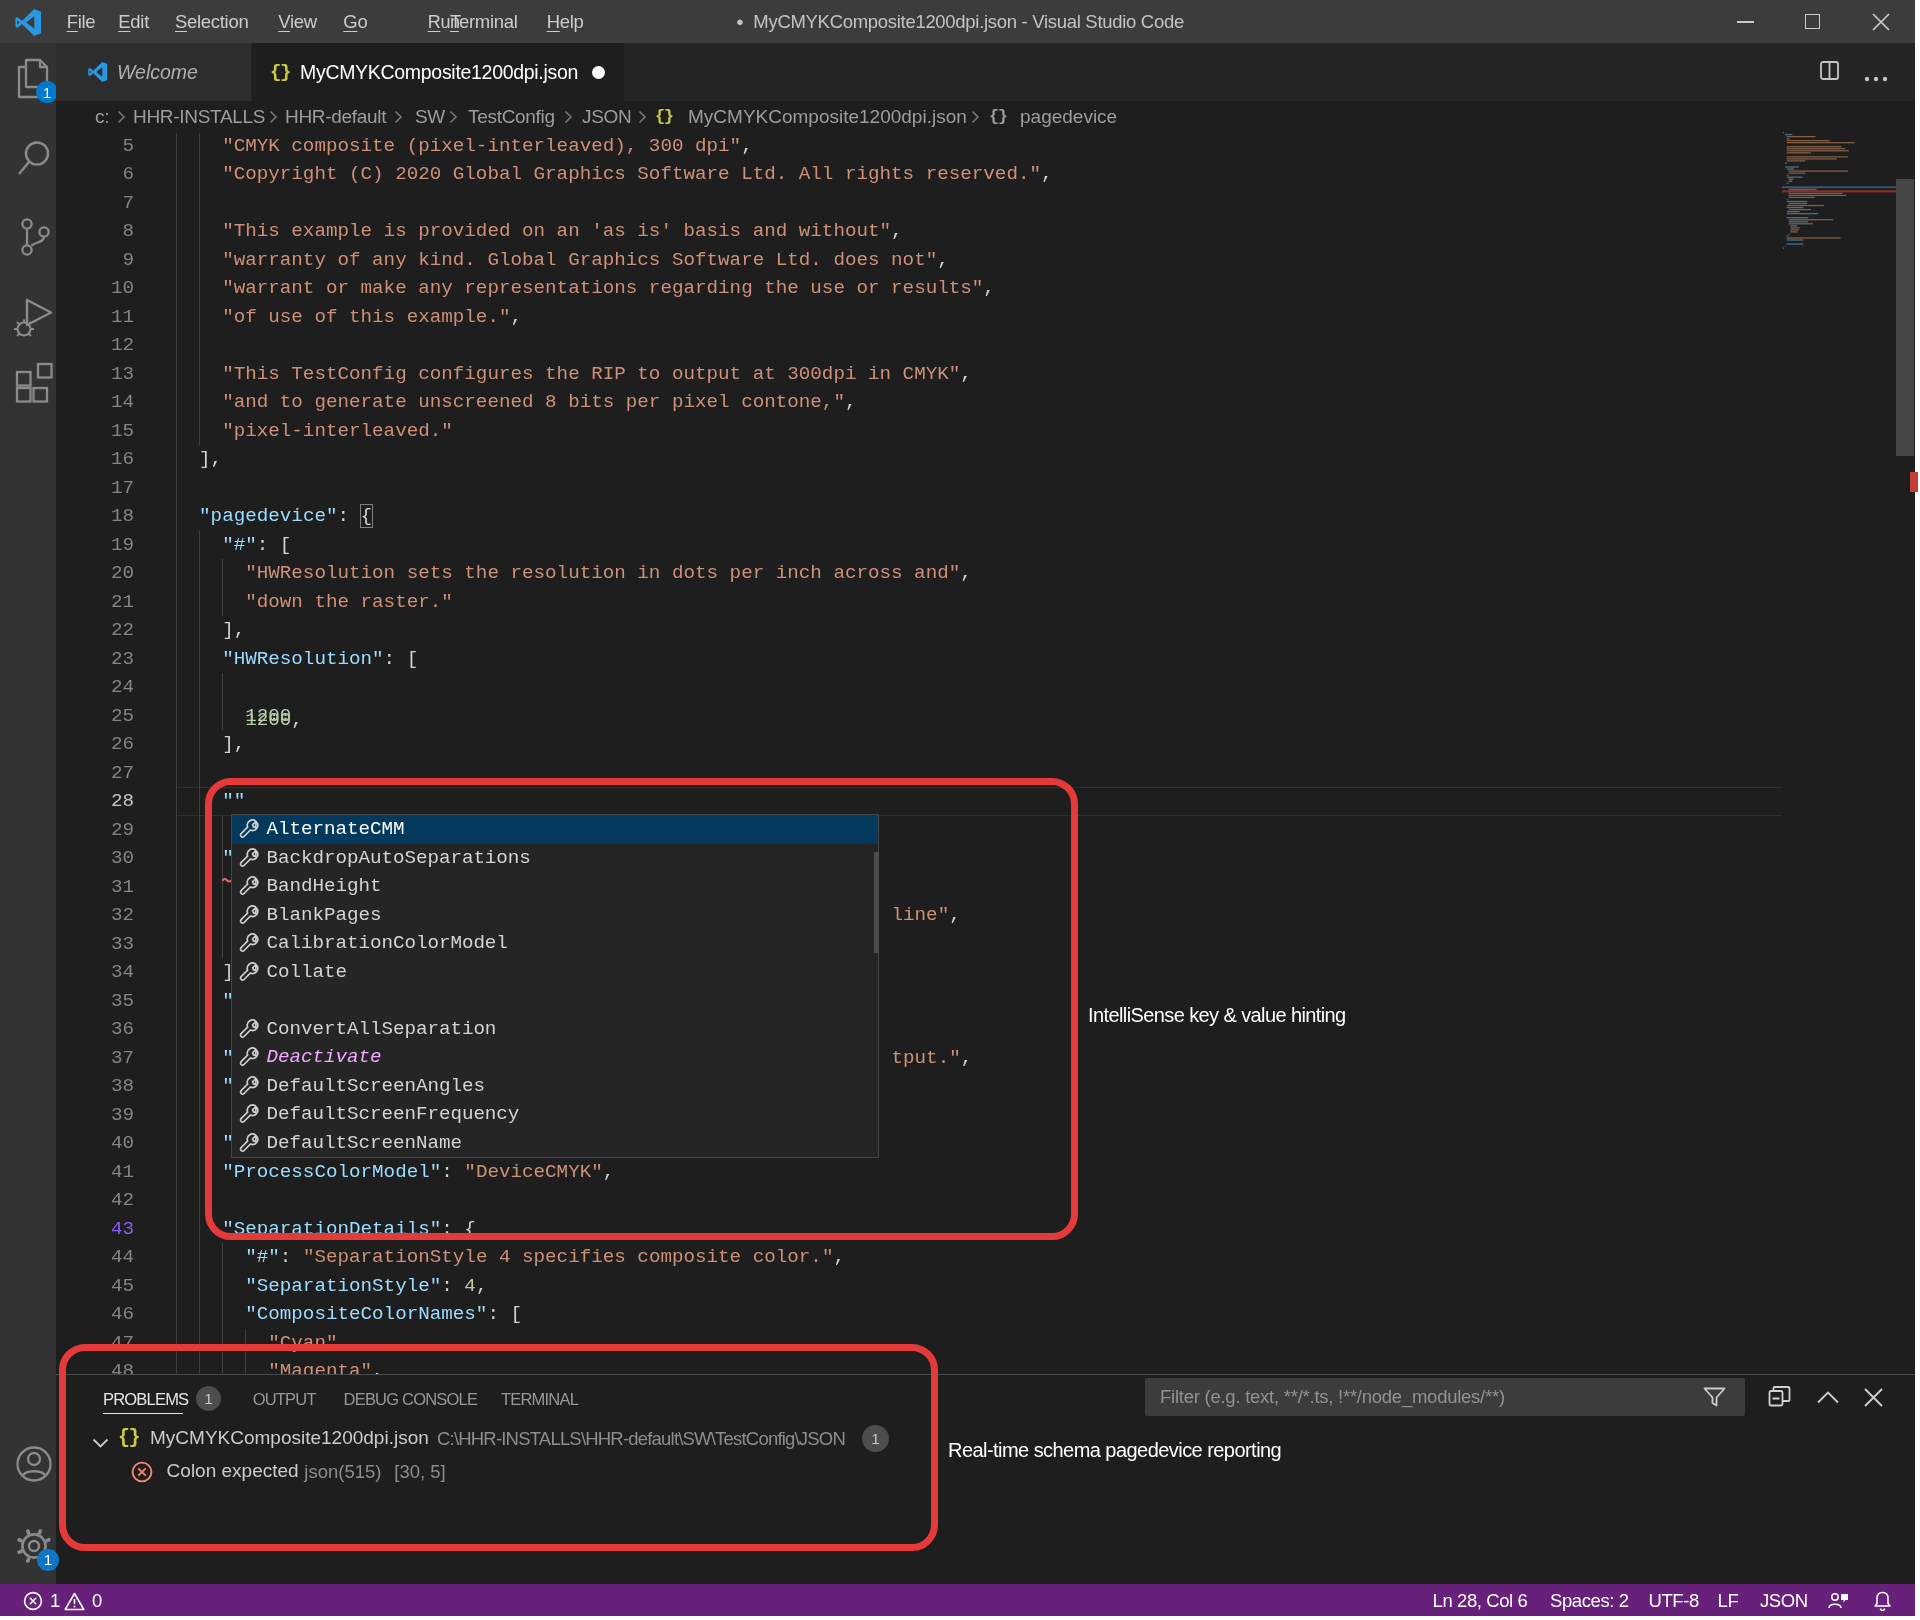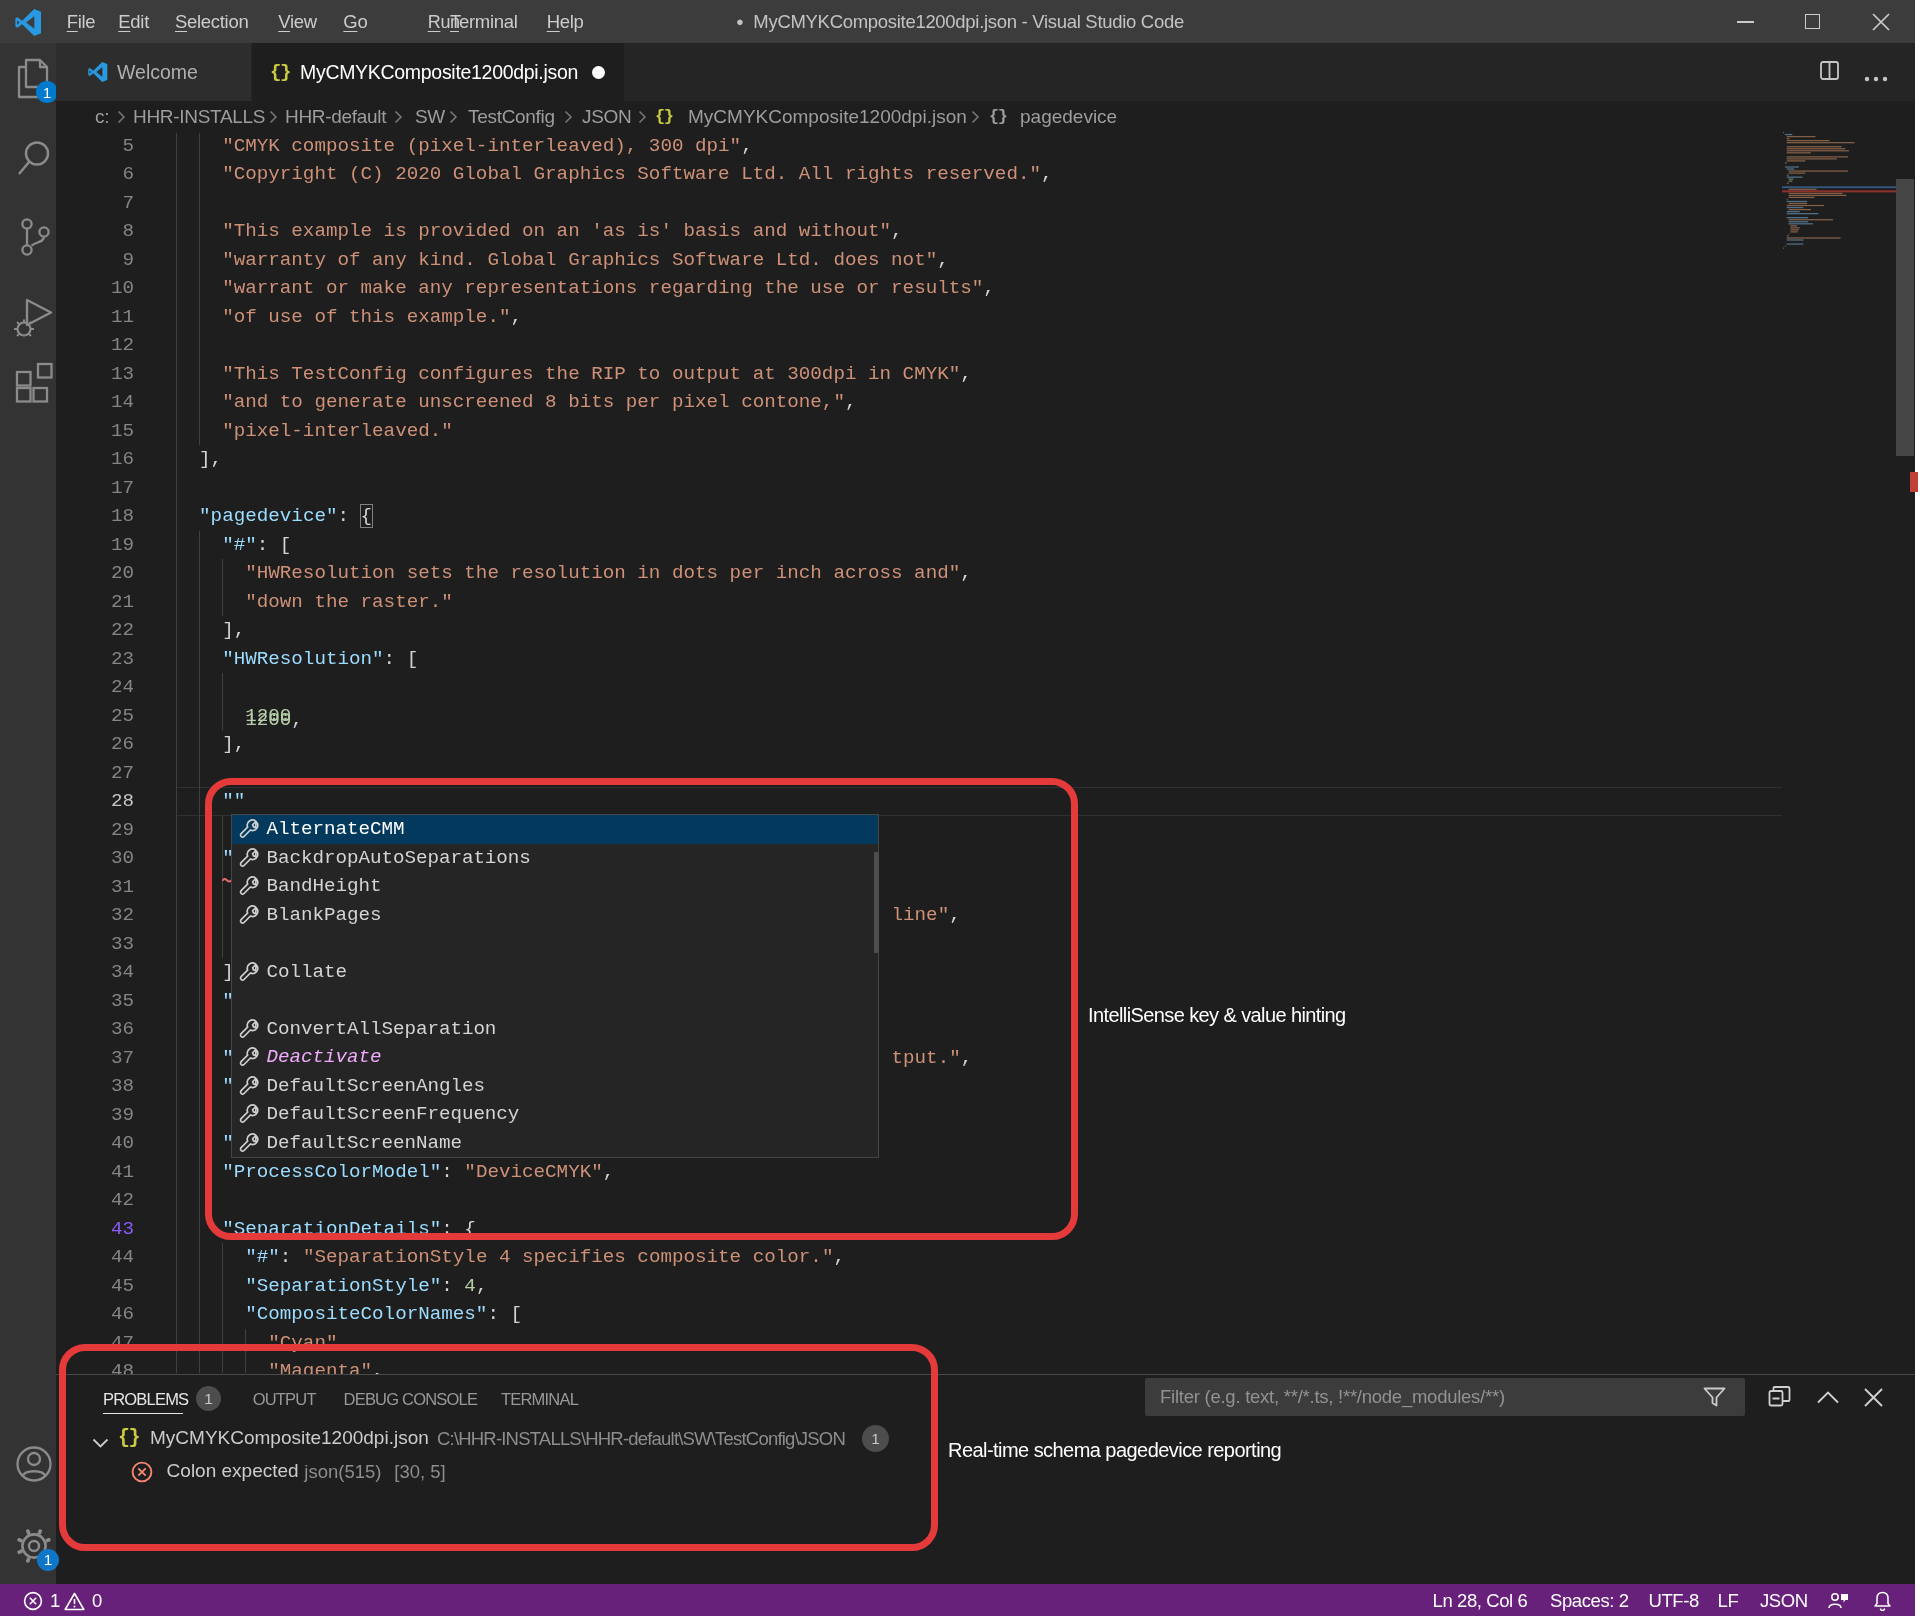--- a/index.html
+++ b/index.html
@@ -82,21 +82,21 @@
       <rect x="19.2" y="4.2" width="3.6" height="5.2" rx="1.2" fill="#8b8b8b" transform="rotate(157.5 21 22)"></rect>
       <rect x="19.2" y="4.2" width="3.6" height="5.2" rx="1.2" fill="#8b8b8b" transform="rotate(202.5 21 22)"></rect>
       <rect x="19.2" y="4.2" width="3.6" height="5.2" rx="1.2" fill="#8b8b8b" transform="rotate(247.5 21 22)"></rect>
       <rect x="19.2" y="4.2" width="3.6" height="5.2" rx="1.2" fill="#8b8b8b" transform="rotate(292.5 21 22)"></rect>
       <rect x="19.2" y="4.2" width="3.6" height="5.2" rx="1.2" fill="#8b8b8b" transform="rotate(337.5 21 22)"></rect>
     </svg></div>
 <div class="abs" style="left:56px;top:43px;width:196px;height:58px;background:#2d2d2d;border-right:1px solid #252526;"></div>
 <div class="abs" style="left:88px;top:61.5px;width:20px;height:20px;"><svg width="20" height="20" viewBox="0 0 100 100">
       <path fill="#2899e0" d="M96.5 10.5 L71 0 L26.5 43.5 L9.5 30.5 L1.5 34 V66 L9.5 69.5 L26.5 56.5 L71 100 L96.5 89.5 Z M71.5 26.5 L41.5 50 L71.5 73.5 Z M8 42 L16.5 50 L8 58 Z" fill-rule="evenodd"></path>
     </svg></div>
-<div class="abs" style="left:117px;top:61px;height:22px;line-height:22px;font-size:19.5px;color:#b0b0b0;">Welcome</div>
+<div class="abs" style="left:117px;top:61px;height:22px;line-height:22px;font-size:19.5px;font-style:italic;color:#b0b0b0;">Welcome</div>
 <div class="abs" style="left:252px;top:43px;width:372px;height:58px;background:#1e1e1e;"></div>
 <div class="abs brace" style="left:270px;top:59px;height:26px;line-height:26px;font-size:19px;color:#cbcb41;letter-spacing:-1.5px;">{}</div>
 <div class="abs" style="left:300px;top:61px;height:22px;line-height:22px;font-size:19.5px;letter-spacing:-0.3px;color:#ffffff;">MyCMYKComposite1200dpi.json</div>
 <div class="abs" style="left:592px;top:66px;width:13px;height:13px;border-radius:50%;background:#ffffff;"></div>
 <div class="abs" style="left:1820px;top:61px;width:19px;height:19px;"><svg width="19" height="19" viewBox="0 0 19 19">
       <rect x="1" y="1" width="17" height="17" rx="2" fill="none" stroke="#c5c5c5" stroke-width="1.8"></rect>
       <path d="M9.5 1 V18" stroke="#c5c5c5" stroke-width="1.8"></path>
     </svg></div>
 <div class="abs" style="left:1864px;top:68px;width:24px;height:6px;"><svg width="24" height="6" viewBox="0 0 24 6">
       <circle cx="3" cy="3" r="2.2" fill="#c5c5c5"></circle>
@@ -244,20 +244,26 @@
           <path fill="none" stroke="#cfcfcf" stroke-width="1.35" d="M13.8 2.2 a4.1 4.1 0 0 1-4.6 6.6 L4 14 a1.6 1.6 0 0 1-2.3-2.3 L6.9 6.5 A4.1 4.1 0 0 1 13.5 2 l-2.6 2.6 .6 1.7 1.7 .6 Z"></path>
         </svg></span>
       <span class="abs mono" style="left:35px;color:#d4d4d4;letter-spacing:-0.04px;">BandHeight</span>
     </div>
     <div class="pop-row" style="top:85.5px;">
       <span class="abs" style="left:7px;top:4px;width:20px;height:20px;"><svg width="20" height="20" viewBox="0 0 16 16">
           <path fill="none" stroke="#cfcfcf" stroke-width="1.35" d="M13.8 2.2 a4.1 4.1 0 0 1-4.6 6.6 L4 14 a1.6 1.6 0 0 1-2.3-2.3 L6.9 6.5 A4.1 4.1 0 0 1 13.5 2 l-2.6 2.6 .6 1.7 1.7 .6 Z"></path>
         </svg></span>
       <span class="abs mono" style="left:35px;color:#d4d4d4;letter-spacing:-0.04px;">BlankPages</span>
     </div>
+    <div class="pop-row" style="top:114.0px;">
+      <span class="abs" style="left:7px;top:4px;width:20px;height:20px;"><svg width="20" height="20" viewBox="0 0 16 16">
+          <path fill="none" stroke="#cfcfcf" stroke-width="1.35" d="M13.8 2.2 a4.1 4.1 0 0 1-4.6 6.6 L4 14 a1.6 1.6 0 0 1-2.3-2.3 L6.9 6.5 A4.1 4.1 0 0 1 13.5 2 l-2.6 2.6 .6 1.7 1.7 .6 Z"></path>
+        </svg></span>
+      <span class="abs mono" style="left:35px;color:#d4d4d4;letter-spacing:-0.04px;">CalibrationColorModel</span>
+    </div>
     <div class="pop-row" style="top:142.5px;">
       <span class="abs" style="left:7px;top:4px;width:20px;height:20px;"><svg width="20" height="20" viewBox="0 0 16 16">
           <path fill="none" stroke="#cfcfcf" stroke-width="1.35" d="M13.8 2.2 a4.1 4.1 0 0 1-4.6 6.6 L4 14 a1.6 1.6 0 0 1-2.3-2.3 L6.9 6.5 A4.1 4.1 0 0 1 13.5 2 l-2.6 2.6 .6 1.7 1.7 .6 Z"></path>
         </svg></span>
       <span class="abs mono" style="left:35px;color:#d4d4d4;letter-spacing:-0.04px;">Collate</span>
     </div>
     <div class="pop-row" style="top:199.5px;">
       <span class="abs" style="left:7px;top:4px;width:20px;height:20px;"><svg width="20" height="20" viewBox="0 0 16 16">
           <path fill="none" stroke="#cfcfcf" stroke-width="1.35" d="M13.8 2.2 a4.1 4.1 0 0 1-4.6 6.6 L4 14 a1.6 1.6 0 0 1-2.3-2.3 L6.9 6.5 A4.1 4.1 0 0 1 13.5 2 l-2.6 2.6 .6 1.7 1.7 .6 Z"></path>
         </svg></span>

